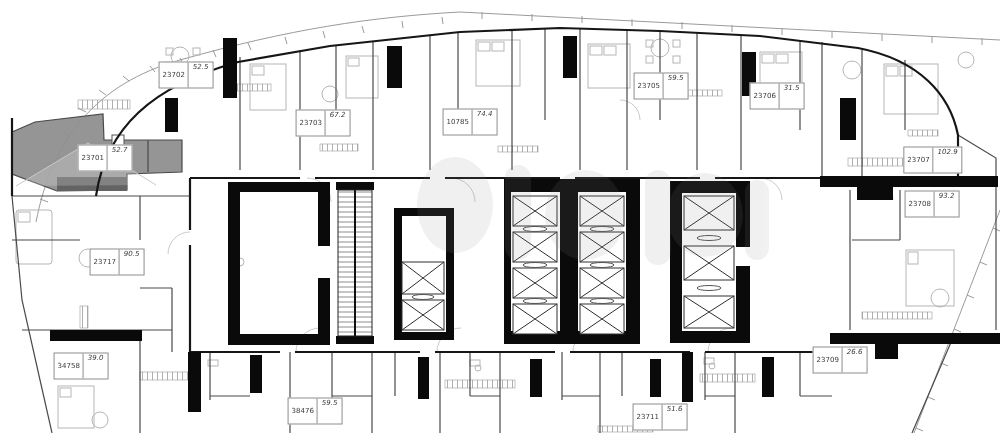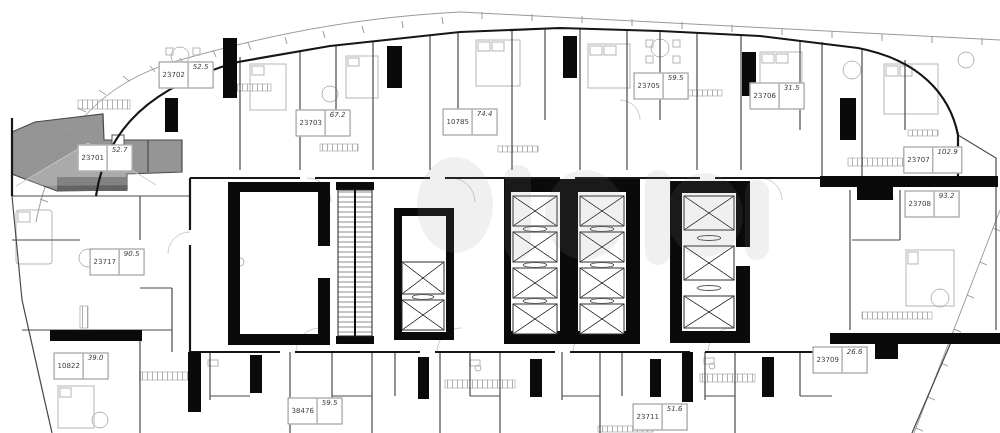--- a/index.html
+++ b/index.html
@@ -322,21 +322,21 @@
 </div>
 <div class="unit-label" style="left:660px;top:417px">
   <span class="u-id">23711</span>
   <span class="u-area">51.6</span>
 </div>
 <div class="unit-label" style="left:315px;top:411px">
   <span class="u-id">38476</span>
   <span class="u-area">59.5</span>
 </div>
 <div class="unit-label" style="left:81px;top:366px">
-  <span class="u-id">10822</span>
+  <span class="u-id">34758</span>
   <span class="u-area">39.0</span>
 </div>
 <div class="unit-label" style="left:117px;top:262px">
   <span class="u-id">23717</span>
   <span class="u-area">90.5</span>
 </div>
 
 </div>
 
 </body></html>

